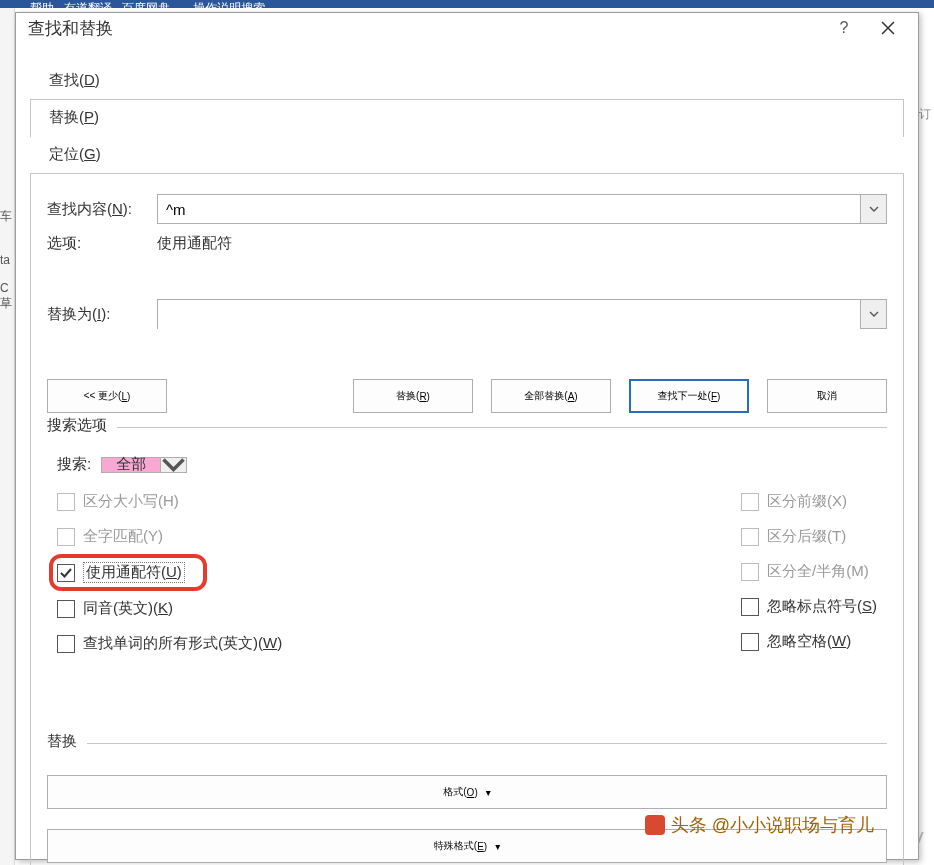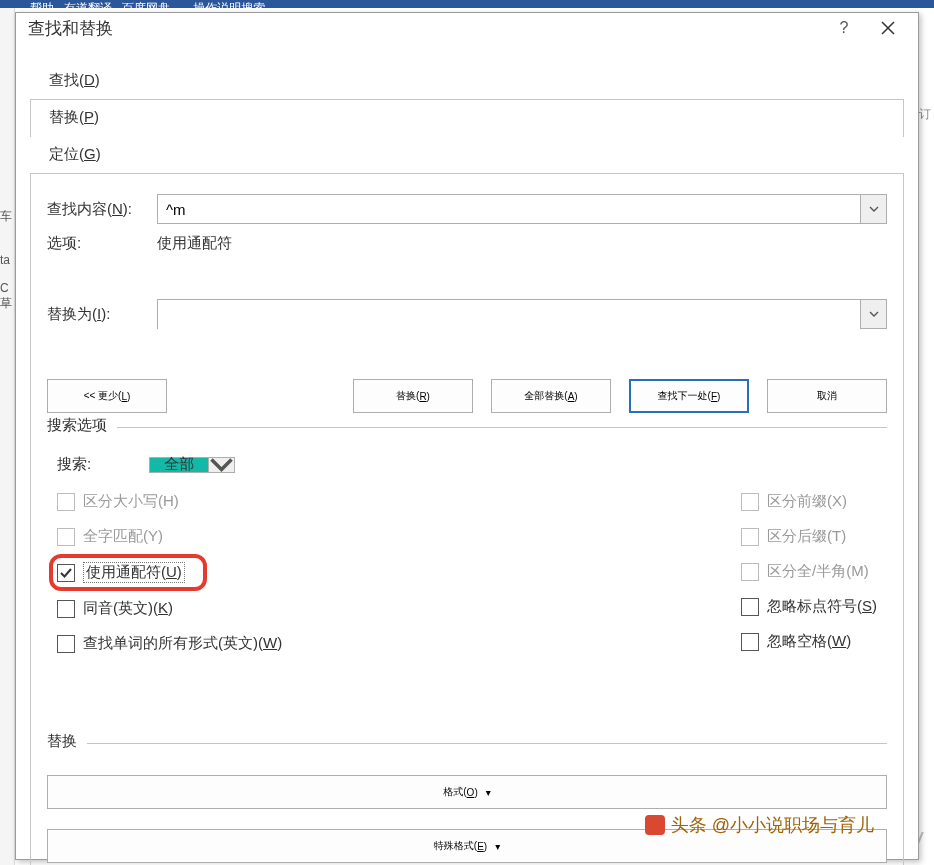--- a/index.html
+++ b/index.html
@@ -135,21 +135,21 @@
     margin-top: -12px; background: #fff; padding-right: 10px;
     width: fit-content;
   }
 
   .search-opts-head {
     display: flex; align-items: center; gap: 10px;
     margin: 20px 0 18px 10px;
   }
   .select {
     display: inline-flex; align-items: stretch;
-    height: 16px; border: 1px solid #aeaeae; background: #14b8a6; margin-left: 48px;
+    height: 16px; border: 1px solid #aeaeae; background: #f9a8d4;
   }
   .select .sval { padding: 0 14px; display: flex; align-items: center; min-width: 56px; }
   .select .drop {
     width: 26px; border-left: 1px solid #aeaeae;
     background: #efefef; display: flex; align-items: center; justify-content: center;
   }
 
   .checks {
     display: flex; gap: 80px; padding: 0 10px;
   }

